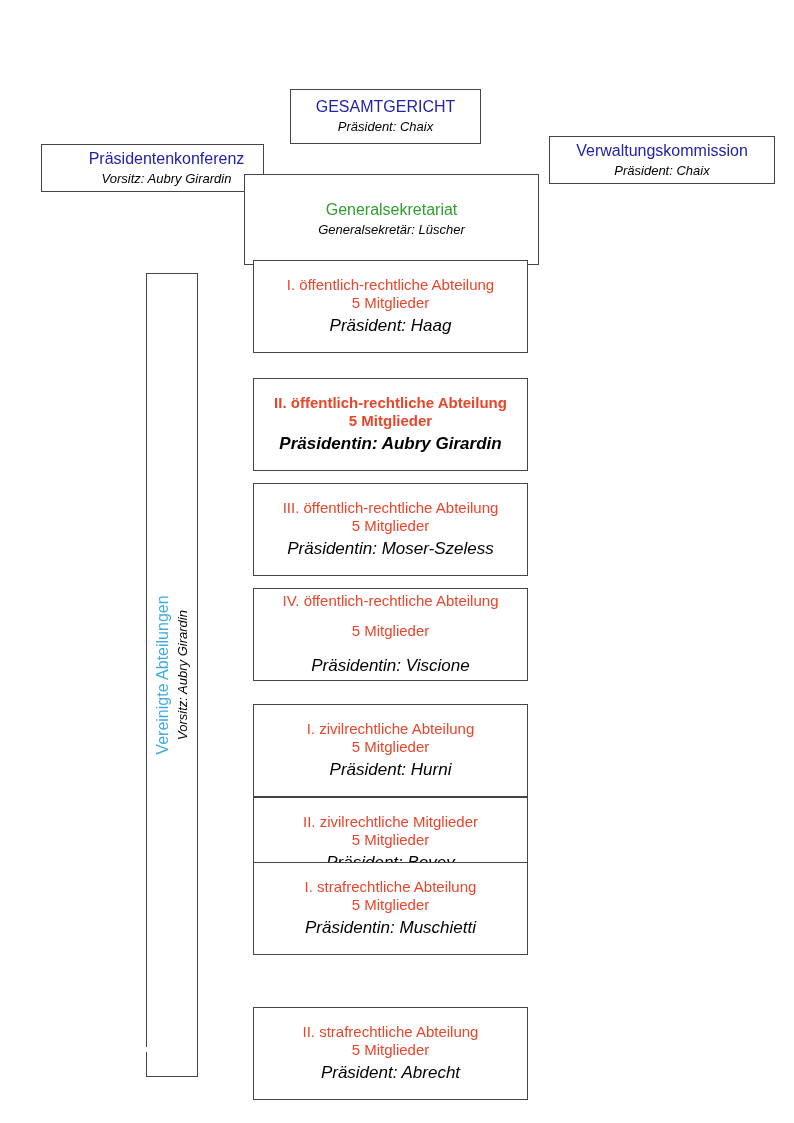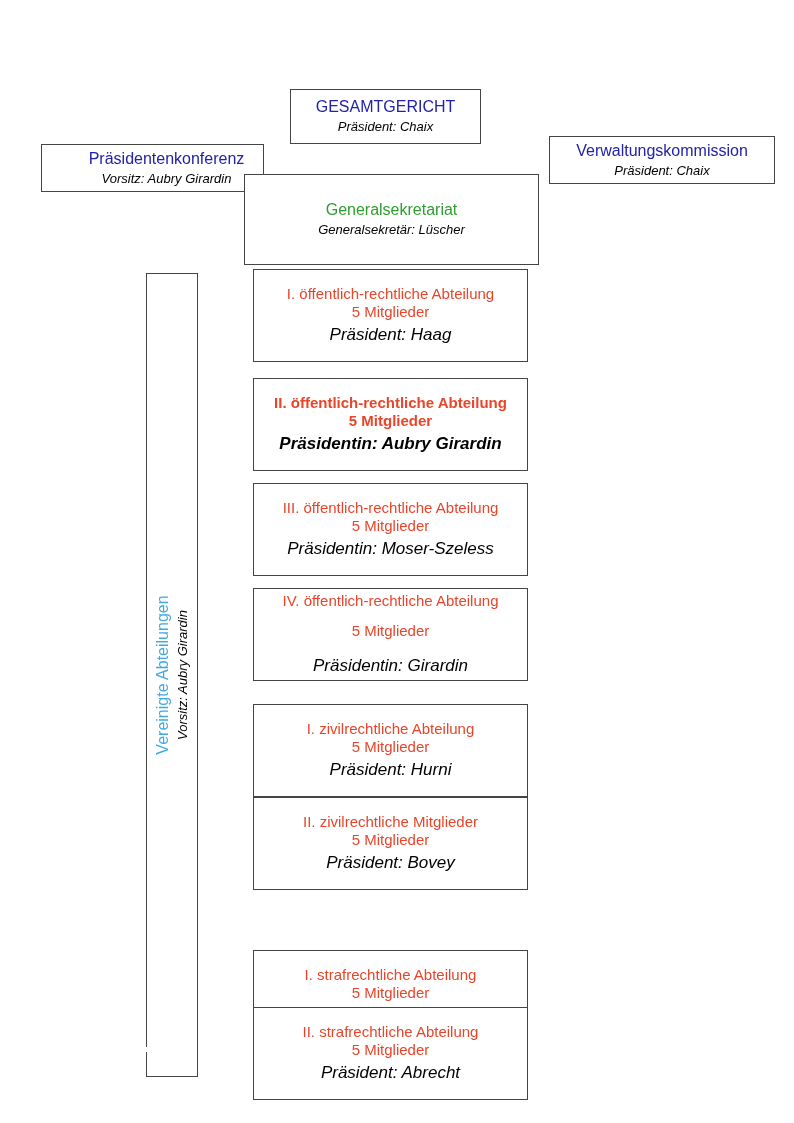--- a/index.html
+++ b/index.html
@@ -47,27 +47,27 @@
     top: 50%;
     left: 50%;
     width: 804px;
     transform: translate(-50%, -50%) rotate(-90deg);
     text-align: center;
   }
   
   .dept { left: 253px; width: 275px; height: 93px; }
   .dept .t { font-size: 15px; }
   .dept .s { font-size: 17px; }
-  .d1 { top: 269px;  }
+  .d1 { top: 260px;  }
   .d2 { top: 378px; font-weight: bold;  }
   .d3 { top: 483px;  }
   .d4 { top: 588px; gap: 12px;  }
   .d5 { top: 704px;  }
   .d6 { top: 797px;  }
-  .d7 { top: 950px;  }
+  .d7 { top: 862px;  }
   .d8 { top: 1007px; }
   
   .tick { position: absolute; background: #ffffff; }
   .tick1 { left: 240px; top: 223px; width: 4px; height: 4px; }
   .tick2 { left: 143px; top: 1047px; width: 4px; height: 5px; }
 </style>
 </head>
 <body>
 
 <div class="canvas">
@@ -113,21 +113,21 @@
 
   <div class="box dept d3">
     <div class="t red">III. öffentlich-rechtliche Abteilung</div>
     <div class="t red">5 Mitglieder</div>
     <div class="s">Präsidentin: Moser-Szeless</div>
   </div>
 
   <div class="box dept d4">
     <div class="t red">IV. öffentlich-rechtliche Abteilung</div>
     <div class="t red">5 Mitglieder</div>
-    <div class="s">Präsidentin: Girardin</div>
+    <div class="s">Präsidentin: Viscione</div>
   </div>
 
   <div class="box dept d5">
     <div class="t red">I. zivilrechtliche Abteilung</div>
     <div class="t red">5 Mitglieder</div>
     <div class="s">Präsident: Hurni</div>
   </div>
 
   <div class="box dept d6">
     <div class="t red">II. zivilrechtliche Mitglieder</div>

